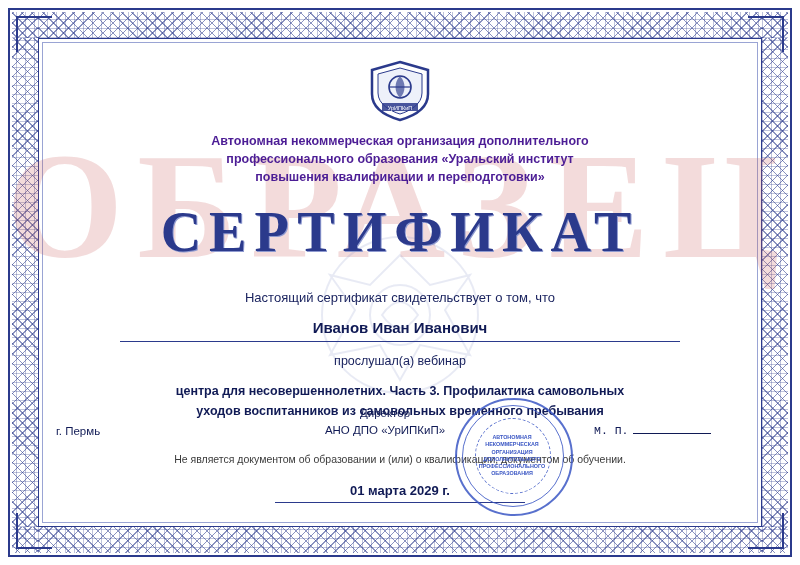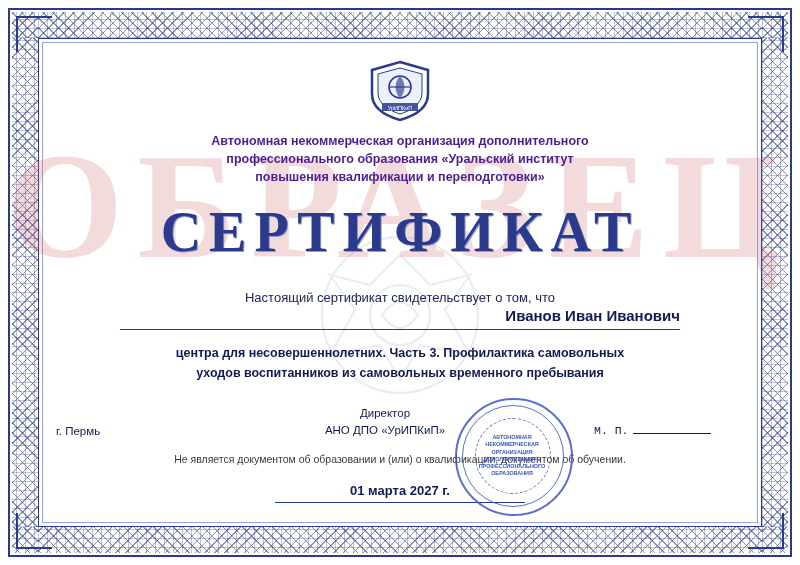--- a/index.html
+++ b/index.html
@@ -120,23 +120,22 @@
     text-shadow: 1px 1px 0 #8f9ad0;
   }
 
   .subtitle {
     margin-top: 26px;
     font-size: 13px;
     color: #1c2560;
   }
 
   .name-block {
-    margin: 2px auto 0 auto;
+    margin: 14px auto 0 auto;
     width: 560px;
-    text-align: right;
   }
   .recipient {
     font-size: 15px;
     font-weight: bold;
     color: #101a55;
     padding-bottom: 5px;
   }
   .rule {
     border-bottom: 1px solid #2b3a8c;
     height: 0;
@@ -280,41 +279,42 @@
 
     <div class="title">СЕРТИФИКАТ</div>
 
     <div class="subtitle">Настоящий сертификат свидетельствует о том, что</div>
 
     <div class="name-block">
       <div class="recipient">Иванов Иван Иванович</div>
       <div class="rule"></div>
     </div>
 
+    <div class="attended">прослушал(а) вебинар</div>
 
     <div class="course">
       <div>центра для несовершеннолетних. Часть 3. Профилактика самовольных</div>
       <div>уходов воспитанников из самовольных временного пребывания</div>
     </div>
 
     <div class="sig-row">
       <div class="sig-city">г. Пермь</div>
       <div class="sig-mid">
         <div>Директор</div>
         <div>АНО ДПО «УрИПКиП»</div>
       </div>
       <div class="sig-mp">
         <span>М. П.</span><span class="mp-line"></span>
       </div>
     </div>
 
     <div class="disclaimer">Не является документом об образовании и (или) о квалификации, документом об обучении.</div>
 
     <div class="date-block">
-      <div class="date-text">01 марта 2027 г.</div>
+      <div class="date-text">01 марта 2029 г.</div>
       <div class="rule"></div>
     </div>
   </div>
 
   <div class="stamp">
     <div class="ring r1"></div>
     <div class="ring r2"></div>
     <div class="ring r3"></div>
     <div class="stamp-text">АВТОНОМНАЯ НЕКОММЕРЧЕСКАЯ ОРГАНИЗАЦИЯ ДОПОЛНИТЕЛЬНОГО ПРОФЕССИОНАЛЬНОГО ОБРАЗОВАНИЯ</div>
   </div>

